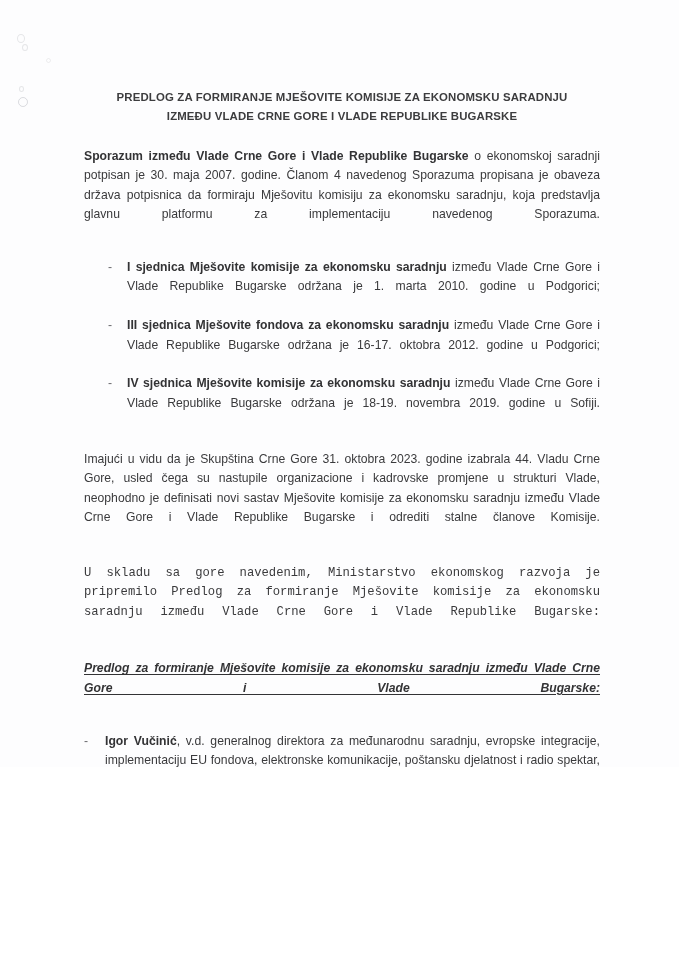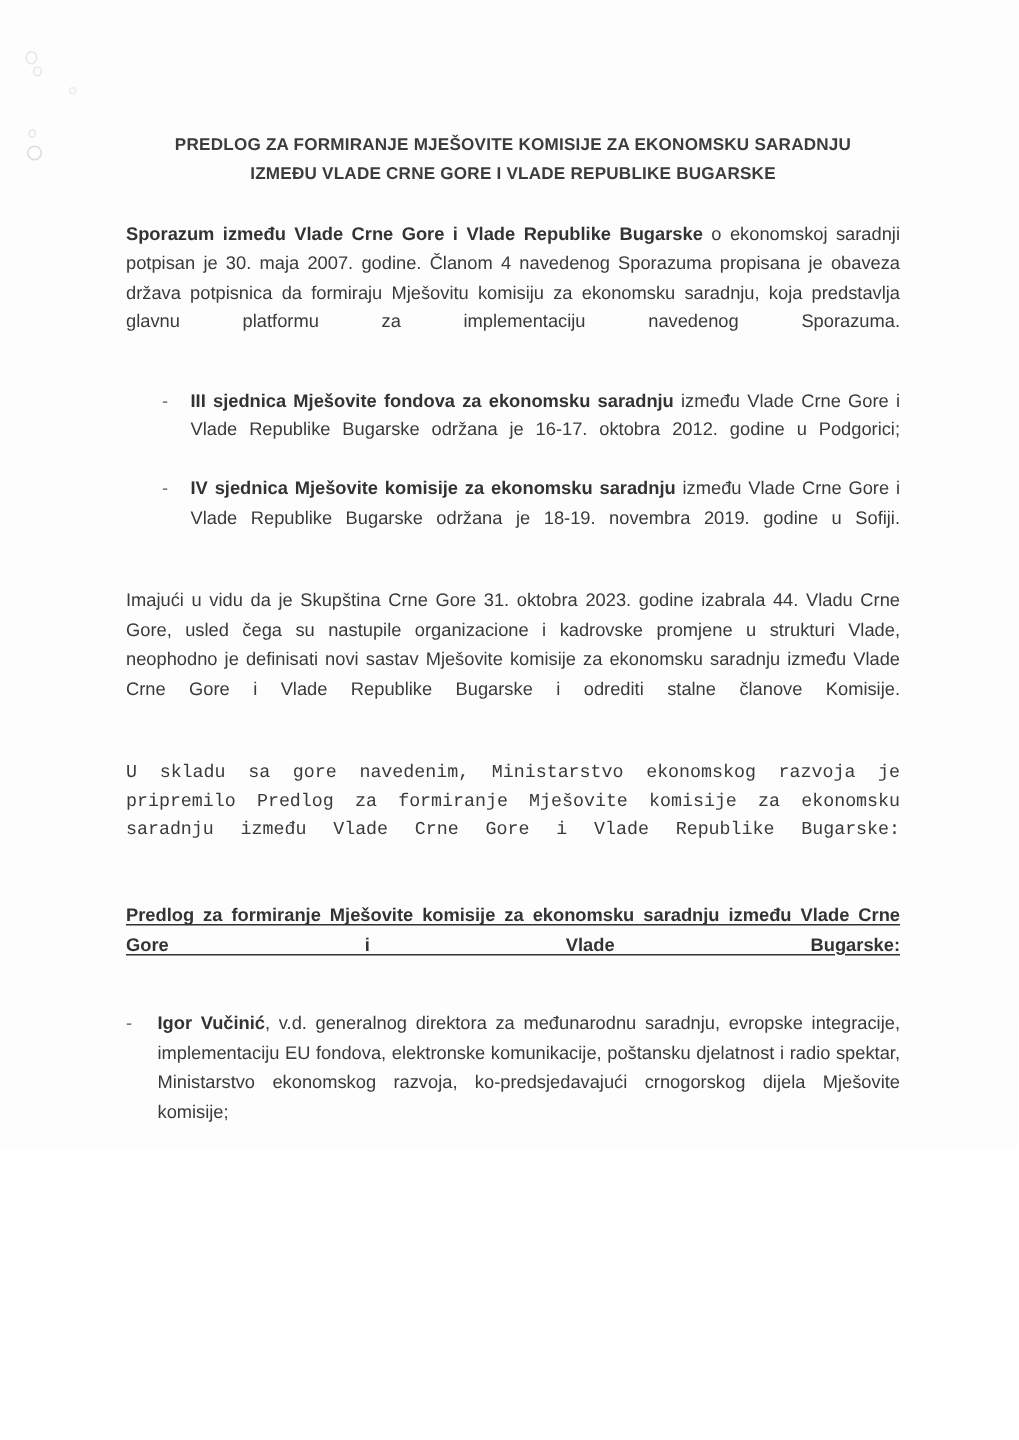--- a/index.html
+++ b/index.html
@@ -102,20 +102,21 @@
   .underlined-heading {
     margin-top: 18px;
     font-size: 12.2px;
     line-height: 19.4px;
     font-weight: bold;
     color: #333335;
     text-align: justify;
     text-justify: inter-word;
     text-decoration: underline;
     text-underline-offset: 2px;
+    font-style: italic;
   }
 
   
   .para::after,
   ul.dashlist > li::after,
   .underlined-heading::after {
     content: "";
     display: inline-block;
     width: 100%;
   }
@@ -135,20 +136,21 @@
 
     <h1 class="doc-title">
       <span>PREDLOG ZA FORMIRANJE MJEŠOVITE KOMISIJE ZA  EKONOMSKU SARADNJU</span>
       <span class="line2">IZMEĐU VLADE CRNE GORE I VLADE REPUBLIKE BUGARSKE</span>
     </h1>
 
     <p class="para p1"><b>Sporazum između Vlade Crne Gore i Vlade Republike Bugarske</b><span> o ekonomskoj saradnji potpisan je 30. maja 2007. godine. Članom 4 navedenog Sporazuma propisana je obaveza država potpisnica da formiraju Mješovitu komisiju za ekonomsku saradnju, koja predstavlja glavnu platformu za implementaciju navedenog Sporazuma.</span></p>
 
 
     <ul class="dashlist sessions">
+      <li><b>I sjednica Mješovite komisije za ekonomsku saradnju</b><span> između Vlade Crne Gore i Vlade Republike Bugarske održana je 1. marta 2010. godine u Podgorici;</span></li>
       <li><b>III sjednica Mješovite fondova za ekonomsku saradnju</b><span> između Vlade Crne Gore i Vlade Republike Bugarske održana je 16-17. oktobra  2012. godine u Podgorici;</span></li>
       <li><b>IV sjednica Mješovite komisije za ekonomsku saradnju</b><span> između Vlade Crne Gore i Vlade Republike Bugarske održana je 18-19. novembra 2019. godine u Sofiji.</span></li>
     </ul>
 
     <p class="para p3">Imajući u vidu  da je Skupština Crne Gore 31. oktobra 2023. godine izabrala 44. Vladu Crne Gore, usled čega su nastupile organizacione i kadrovske promjene u strukturi Vlade, neophodno je definisati novi sastav Mješovite komisije za ekonomsku saradnju između Vlade Crne Gore i Vlade Republike Bugarske i odrediti stalne članove Komisije.</p>
 
     <p class="para p4">U skladu sa gore navedenim, Ministarstvo ekonomskog razvoja je pripremilo Predlog za formiranje Mješovite komisije za ekonomsku saradnju između Vlade Crne Gore i Vlade Republike Bugarske:</p>
 
     <p class="underlined-heading">Predlog za formiranje Mješovite komisije za ekonomsku saradnju između Vlade Crne Gore i Vlade Bugarske:</p>
 

